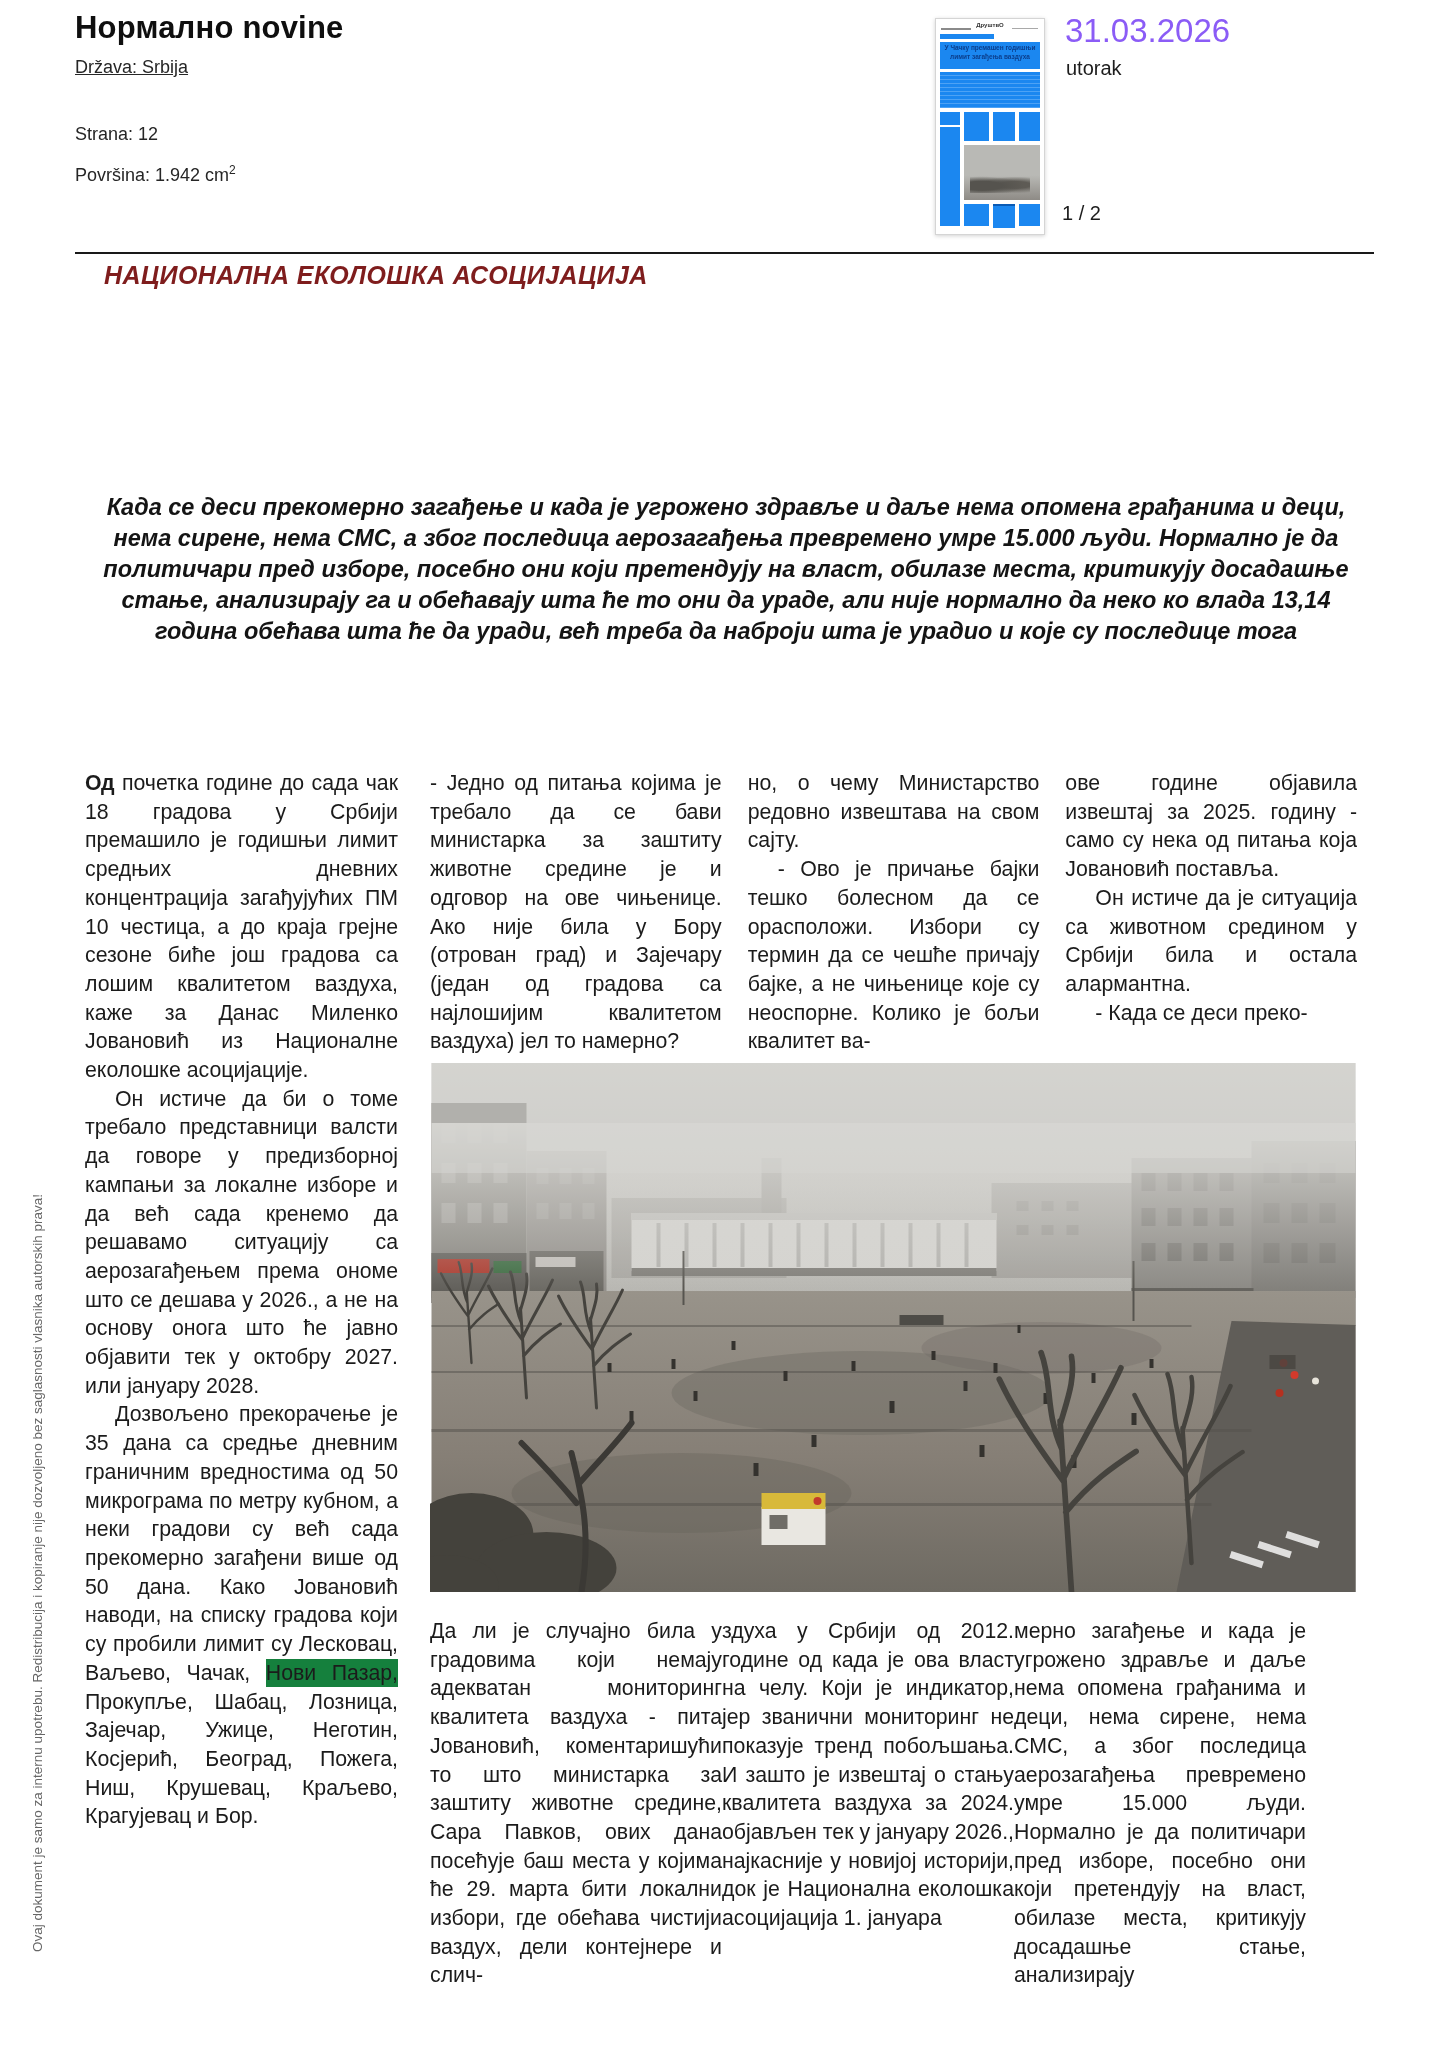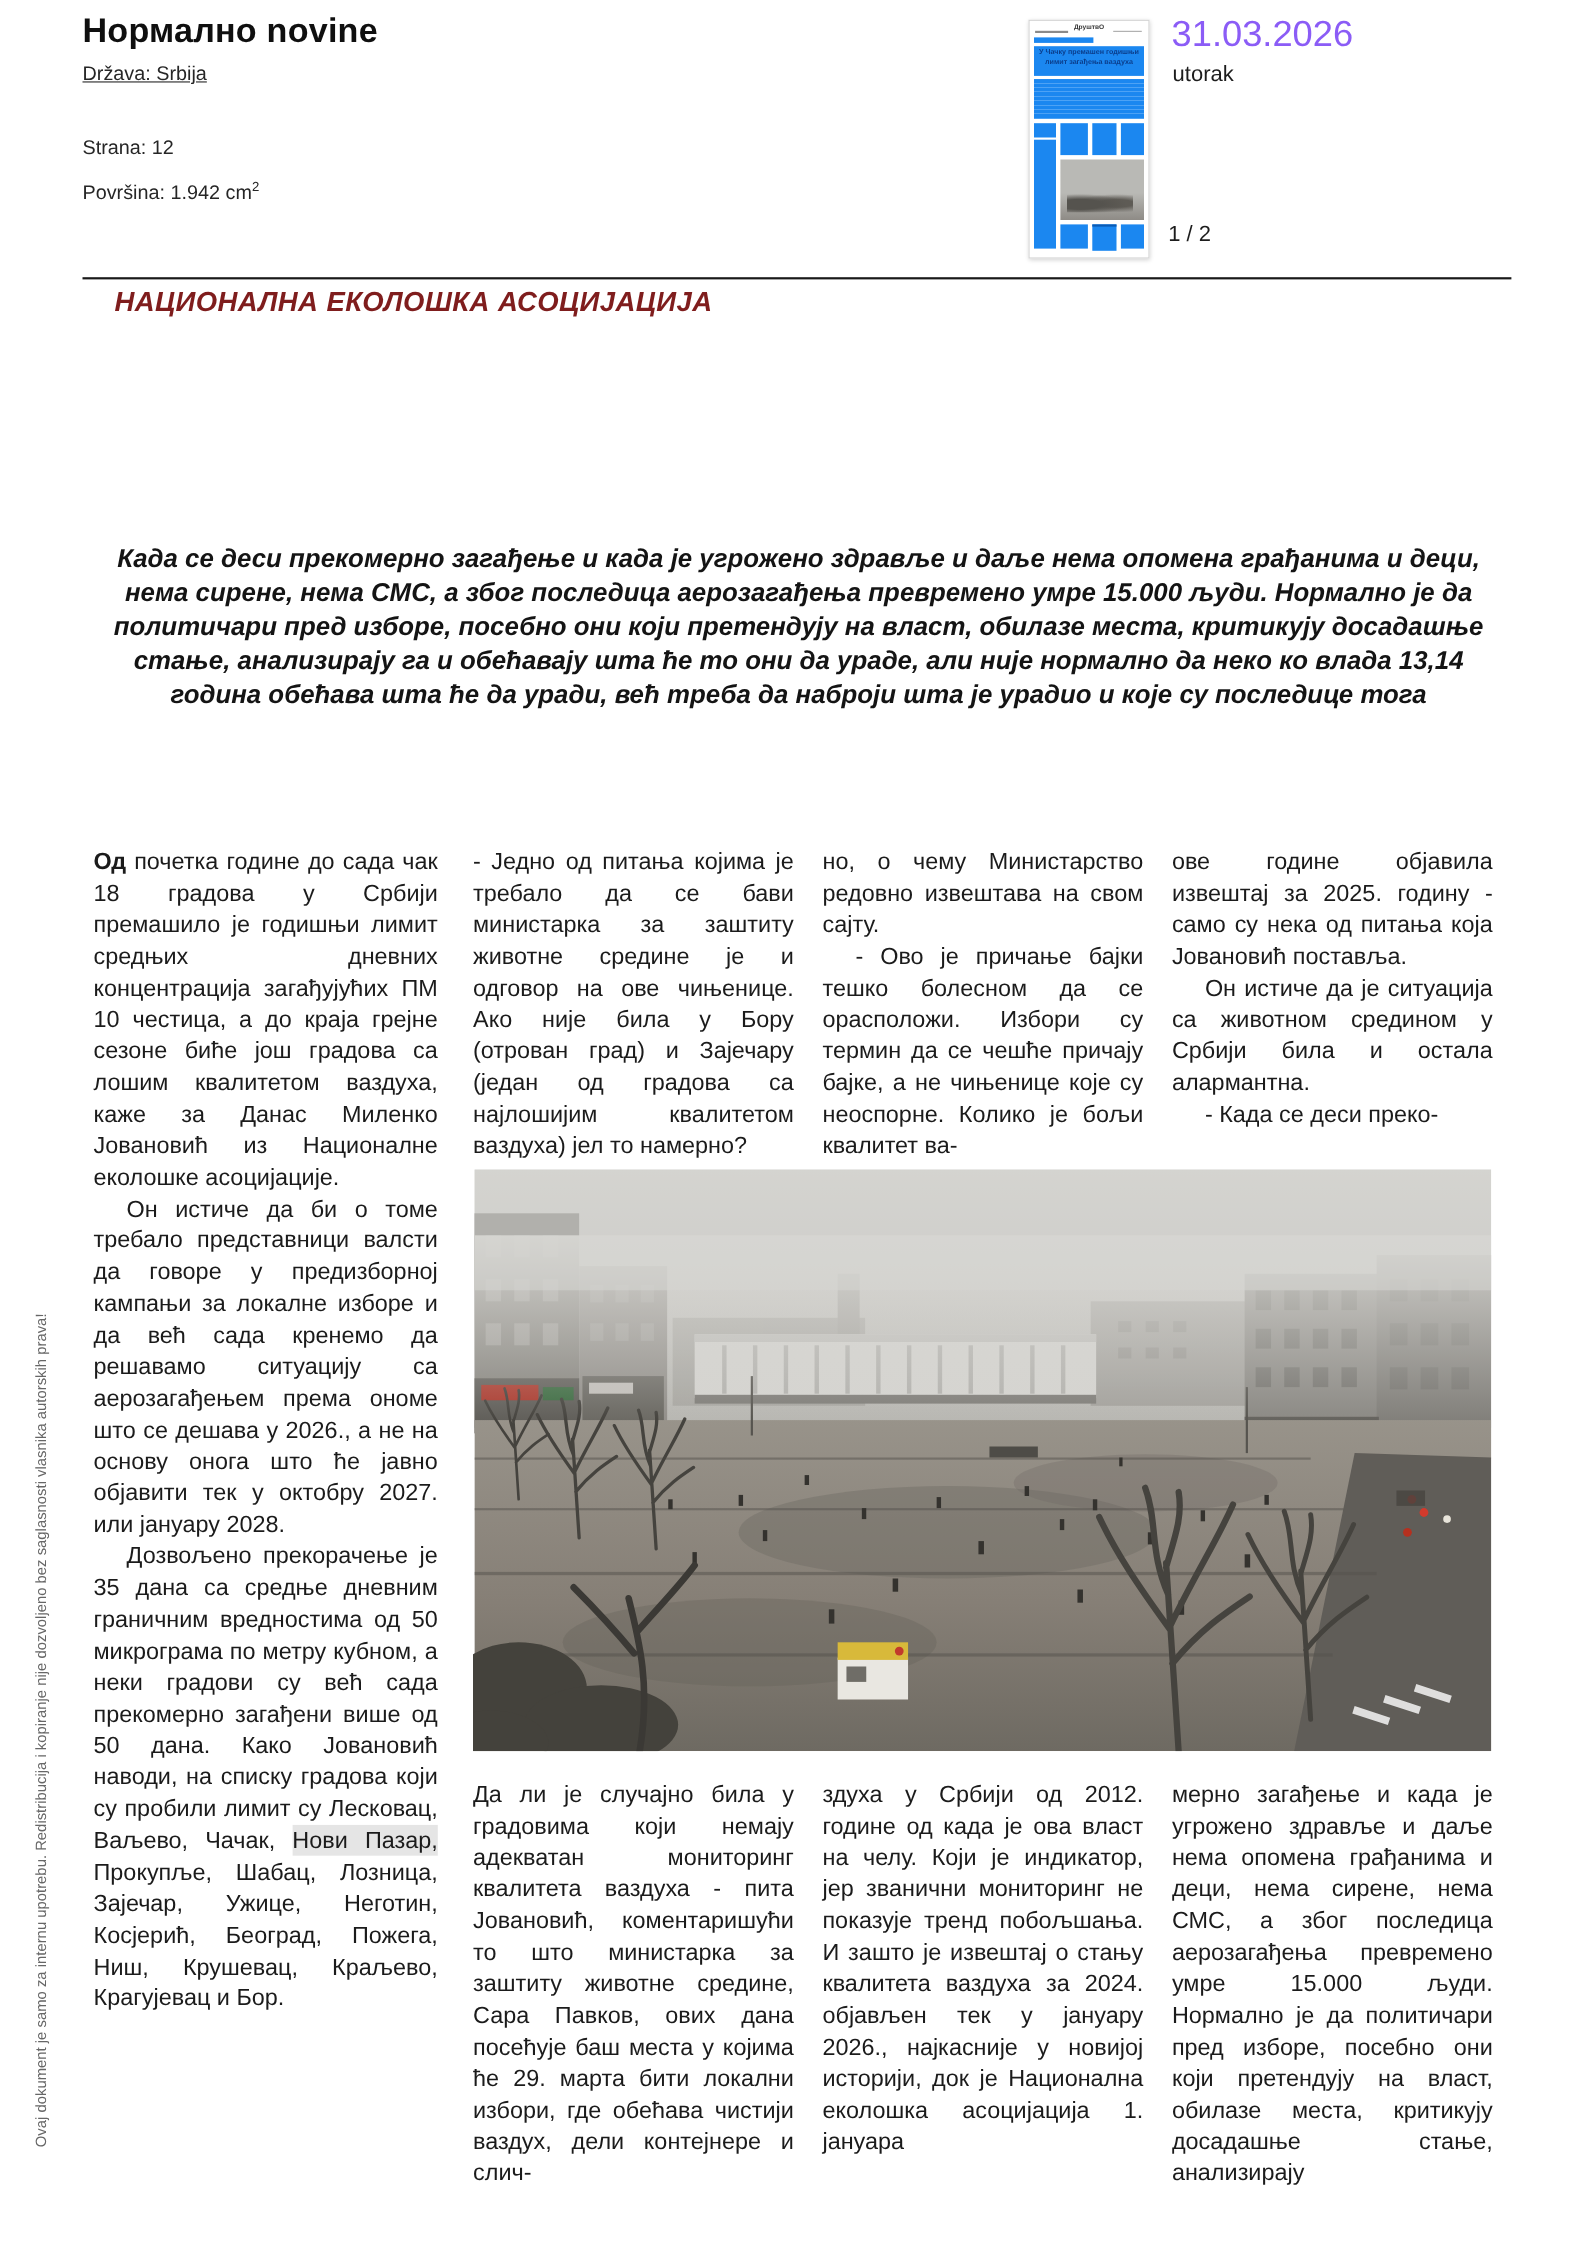--- a/index.html
+++ b/index.html
@@ -57,22 +57,22 @@
 
   
   .body-text{font-size:21.3px;line-height:28.7px;text-align:justify;color:#1b1b1b;}
   .body-text p{margin:0;}
   .indent{text-indent:30px;}
   .col1{left:85px;top:769px;width:313px;}
   .right-area{left:430px;top:769px;width:927px;}
   .row-top{display:flex;gap:26px;height:290px;overflow:hidden;}
   .row-top .c,.row-bottom .c{width:292px;}
   .photo-wrap{width:927px;height:529px;margin-top:4px;overflow:hidden;}
-  .row-bottom{display:flex;gap:26px;margin-top:25px;}
-  .hl{background:#e5e5e5;padding:2px 0;}
+  .row-bottom{display:flex;margin-top:25px;}
+  .hl{background:#15803d;padding:2px 0;}
   .b{font-weight:bold;}
 
   .vertical-note{left:30px;top:1952px;transform:rotate(-90deg);transform-origin:0 0;
                  white-space:nowrap;font-size:13.5px;color:#666;}
 </style>
 </head>
 <body>
 
 <div class="page">
 

